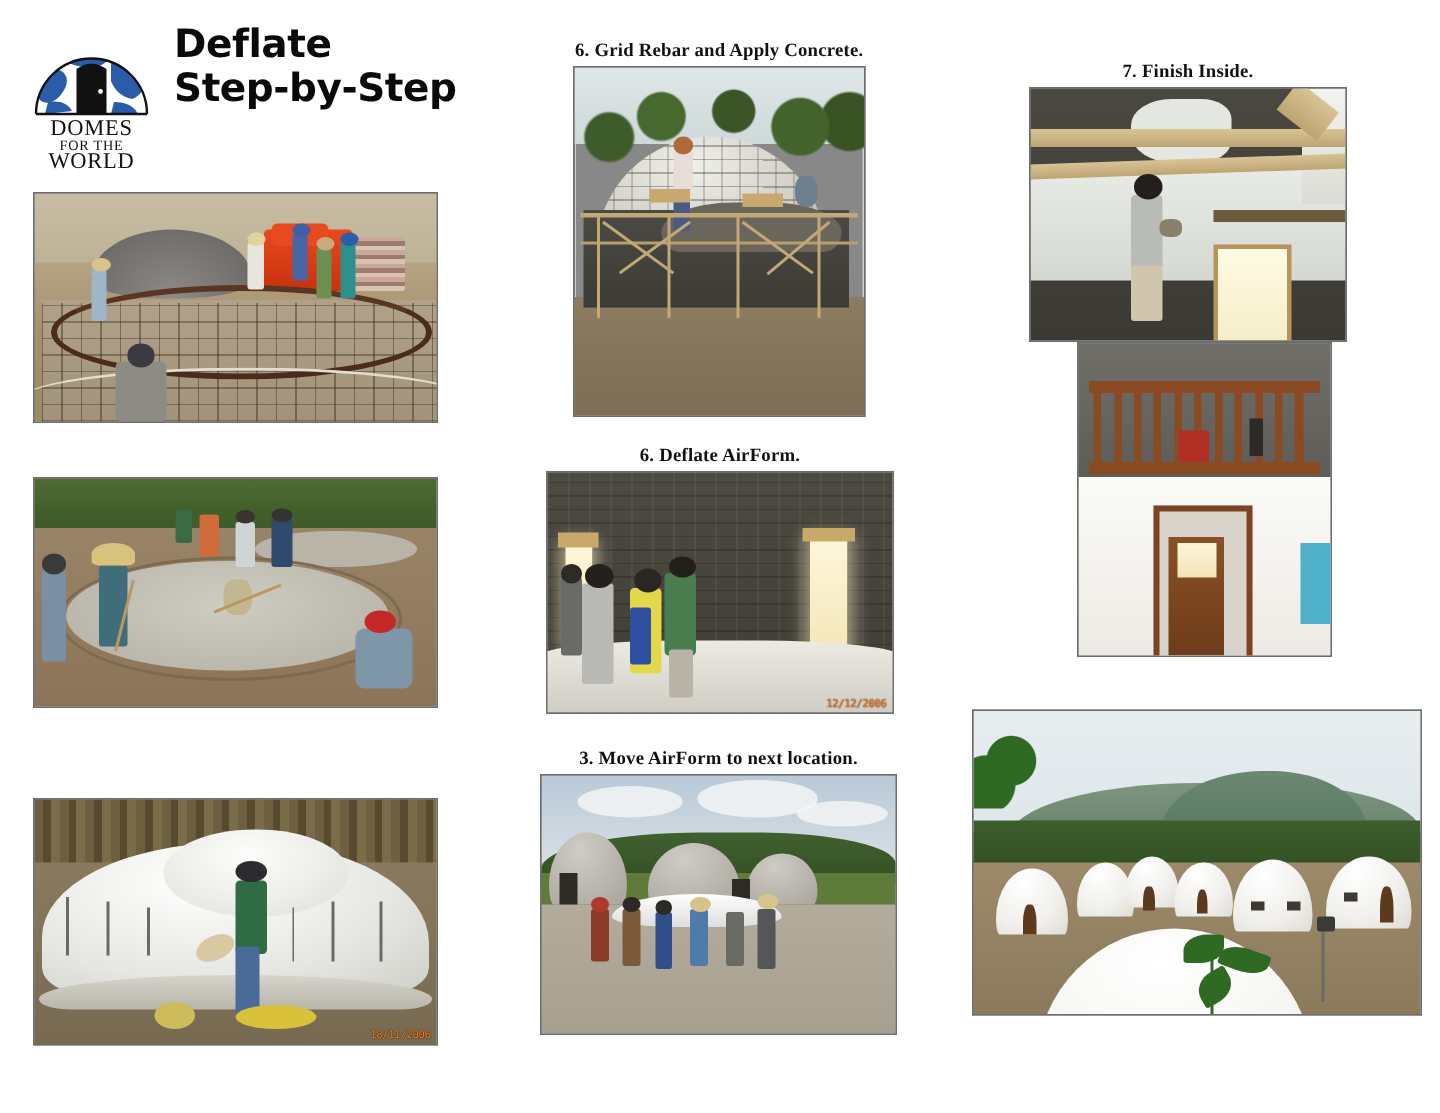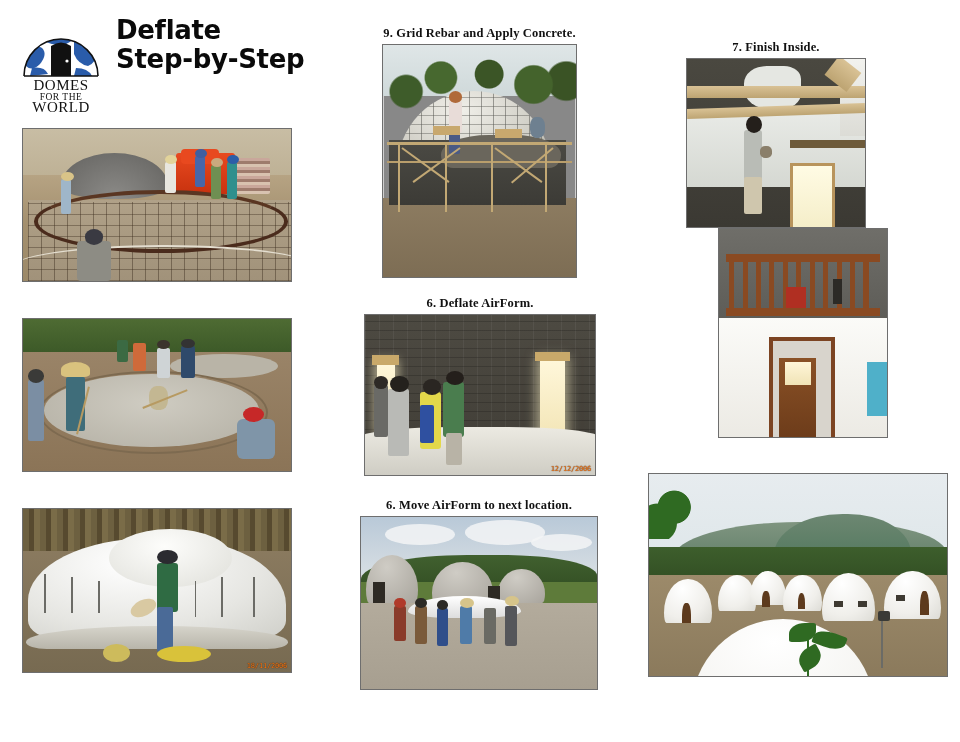--- a/index.html
+++ b/index.html
@@ -217,21 +217,21 @@
         <div class="w" style="left:80%;top:66%;width:14%;height:26%;background:#7f95a8;border-radius:6px;"></div>
         <div class="w-head" style="left:82%;top:58%;width:8%;height:10%;background:#c62828;"></div>
         <div class="w" style="left:35%;top:14%;width:4%;height:14%;background:#3b6a43;"></div>
         <div class="layer" style="left:22%;top:44%;width:2px;height:32%;background:#b79a62;transform:rotate(14deg);"></div>
         <div class="layer" style="left:44%;top:52%;width:18%;height:2px;background:#b79a62;transform:rotate(-22deg);"></div>
       </div>
     </div>
   </div>
 
   <div class="block" style="left:22px;top:508px;width:270px;">
-    <div class="frame" style="height:163px;">
+    <div class="frame" style="height:163px;margin-top:24px;">
       <div class="ph">
         <div class="layer p3-dirt"></div>
         <div class="layer p3-trees"></div>
         <div class="layer p3-form"></div>
         <div class="layer p3-form2"></div>
         <div class="layer p3-base"></div>
         <div class="layer" style="left:8%;top:40%;width:1.5px;height:24%;background:#6b6b66;"></div>
         <div class="layer" style="left:18%;top:42%;width:1.5px;height:22%;background:#6b6b66;"></div>
         <div class="layer" style="left:28%;top:44%;width:1.5px;height:20%;background:#6b6b66;"></div>
         <div class="layer" style="left:64%;top:44%;width:1.5px;height:22%;background:#6b6b66;"></div>
@@ -242,21 +242,21 @@
         <div class="w" style="left:50%;top:60%;width:6%;height:28%;background:#4a6a97;"></div>
         <div class="w" style="left:40%;top:56%;width:10%;height:10%;background:#d9c9a2;border-radius:50%;transform:rotate(-25deg);"></div>
         <div class="layer p3-hose"></div>
         <div class="layer p3-bag"></div>
       </div>
       <div class="stamp">18/11/2006</div>
     </div>
   </div>
 
   <div class="block" style="left:382px;top:26px;width:195px;">
-    <div class="cap">9. Grid Rebar and Apply Concrete.</div>
+    <div class="cap">6. Grid Rebar and Apply Concrete.</div>
     <div class="frame" style="height:232px;">
       <div class="ph">
         <div class="layer p4-sky"></div>
         <div class="layer p4-tree"></div>
         <div class="layer p4-ground"></div>
         <div class="layer p4-dome"></div>
         <div class="layer p4-gridlines"></div>
         <div class="layer p4-wall"></div>
         <div class="layer p4-conc"></div>
         <div class="w" style="left:34%;top:24%;width:7%;height:14%;background:#e8dcd8;"></div>
@@ -299,21 +299,21 @@
         <div class="w" style="left:24%;top:56%;width:6%;height:24%;background:#2f50a0;"></div>
         <div class="w" style="left:34%;top:42%;width:9%;height:34%;background:#4a7d4e;border-radius:3px;"></div>
         <div class="w-head" style="left:35%;top:35%;width:8%;height:9%;background:#241f1b;"></div>
         <div class="w" style="left:35%;top:74%;width:7%;height:20%;background:#b8b3a6;"></div>
       </div>
       <div class="stamp">12/12/2006</div>
     </div>
   </div>
 
   <div class="block" style="left:360px;top:498px;width:238px;">
-    <div class="cap">6. Move AirForm to next location.</div>
+    <div class="cap">3. Move AirForm to next location.</div>
     <div class="frame" style="height:172px;">
       <div class="ph">
         <div class="layer p6-sky"></div>
         <div class="p6-cloud" style="left:10%;top:4%;width:30%;height:12%;"></div>
         <div class="p6-cloud" style="left:44%;top:2%;width:34%;height:14%;"></div>
         <div class="p6-cloud" style="left:72%;top:10%;width:26%;height:10%;"></div>
         <div class="layer p6-hill"></div>
         <div class="layer p6-field"></div>
         <div class="layer p6-road"></div>
         <div class="p6-dome" style="left:2%;top:22%;width:22%;height:28%;"></div>
@@ -330,21 +330,21 @@
         <div class="w-head" style="left:32%;top:48%;width:5%;height:6%;background:#2c2a26;"></div>
         <div class="w" style="left:42%;top:52%;width:5%;height:22%;background:#4f7ba8;"></div>
         <div class="w-head" style="left:42%;top:47%;width:6%;height:6%;background:#d6c48a;"></div>
         <div class="w" style="left:52%;top:53%;width:5%;height:21%;background:#6a6a64;"></div>
         <div class="w" style="left:61%;top:52%;width:5%;height:23%;background:#55565a;"></div>
         <div class="w-head" style="left:61%;top:46%;width:6%;height:6%;background:#d6c48a;"></div>
       </div>
     </div>
   </div>
 
-  <div class="block" style="left:686px;top:40px;width:180px;">
+  <div class="block" style="left:686px;top:40px;width:212px;">
     <div class="cap">7. Finish Inside.</div>
     <div class="frame" style="height:168px;">
       <div class="ph">
         <div class="layer p7a-dark"></div>
         <div class="layer p7a-patch"></div>
         <div class="layer p7a-white"></div>
         <div class="layer p7a-curt"></div>
         <div class="p7a-beam" style="left:0;top:16%;width:100%;height:7%;"></div>
         <div class="p7a-beam" style="left:0;top:28%;width:100%;height:6%;transform:rotate(-2deg);"></div>
         <div class="p7a-beam" style="left:58%;top:48%;width:42%;height:5%;background:#6d5a3a;"></div>

